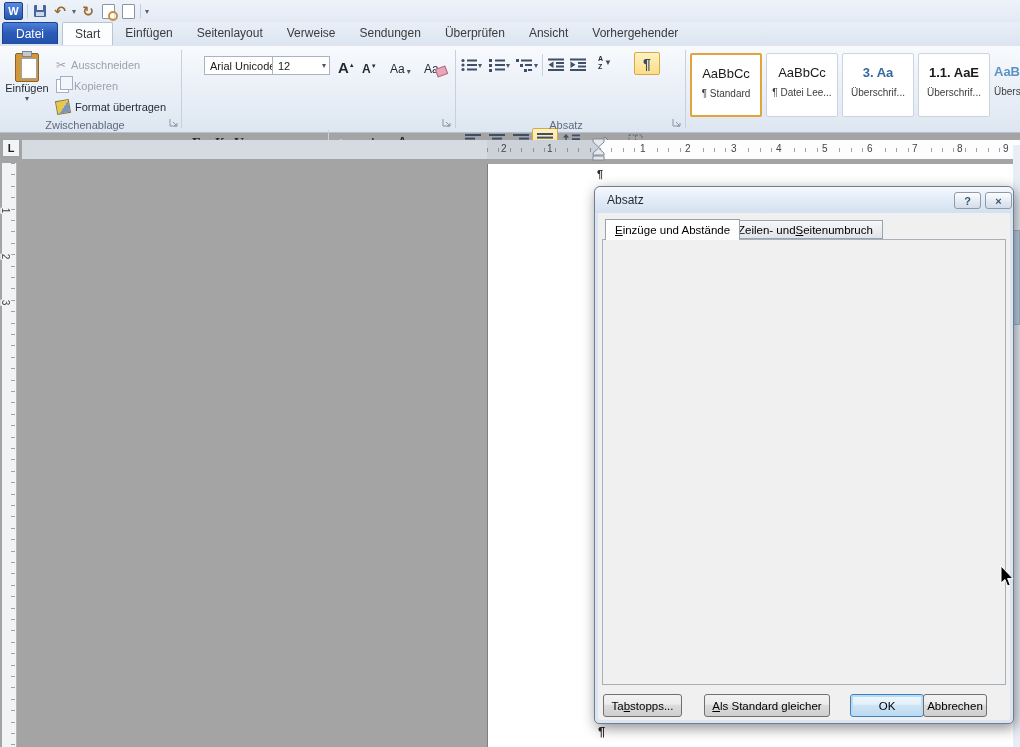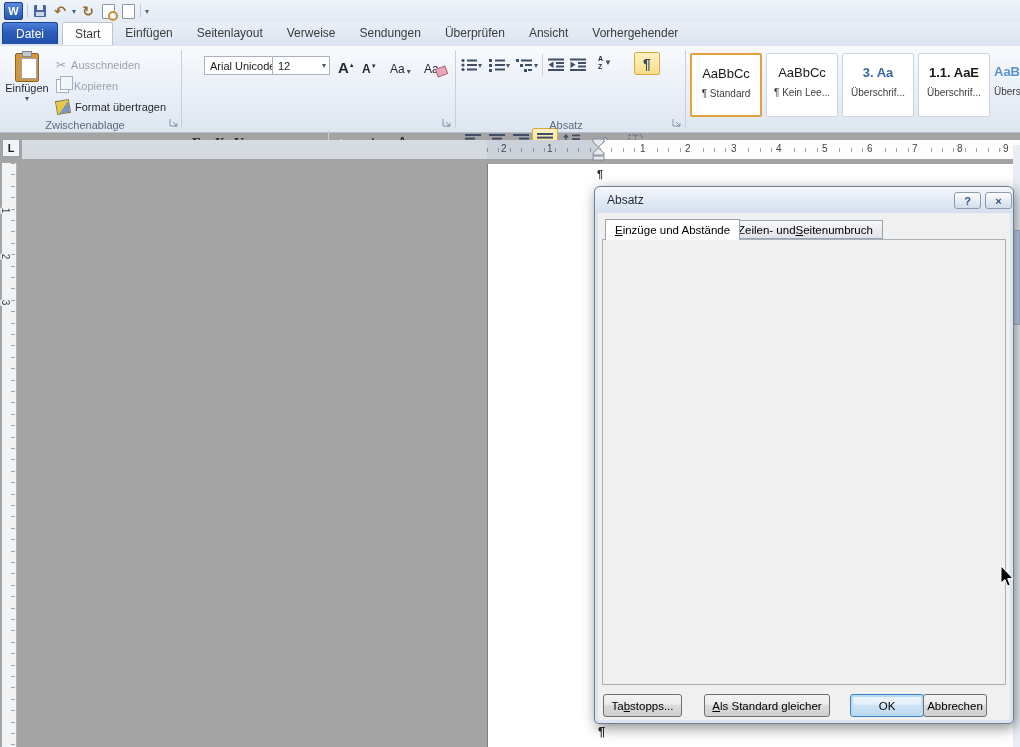--- a/index.html
+++ b/index.html
@@ -389,21 +389,21 @@
         </svg>
     </span>
     <div class="gdiv" style="left:685px"></div>
 
     <div class="scard sel" style="left:690px">
       <div class="ssample">AaBbCc</div>
       <div class="slabel">¶ Standard</div>
     </div>
     <div class="scard" style="left:766px">
       <div class="ssample">AaBbCc</div>
-      <div class="slabel">¶ Kein Lee...</div>
+      <div class="slabel">¶ Datei Lee...</div>
     </div>
     <div class="scard" style="left:842px">
       <div class="ssample blue">3. Aa</div>
       <div class="slabel">Überschrif...</div>
     </div>
     <div class="scard" style="left:918px">
       <div class="ssample" style="font-weight:bold">1.1. AaE</div>
       <div class="slabel">Überschrif...</div>
     </div>
     <div class="scard" style="left:994px;width:26px;border:none;background:transparent">

